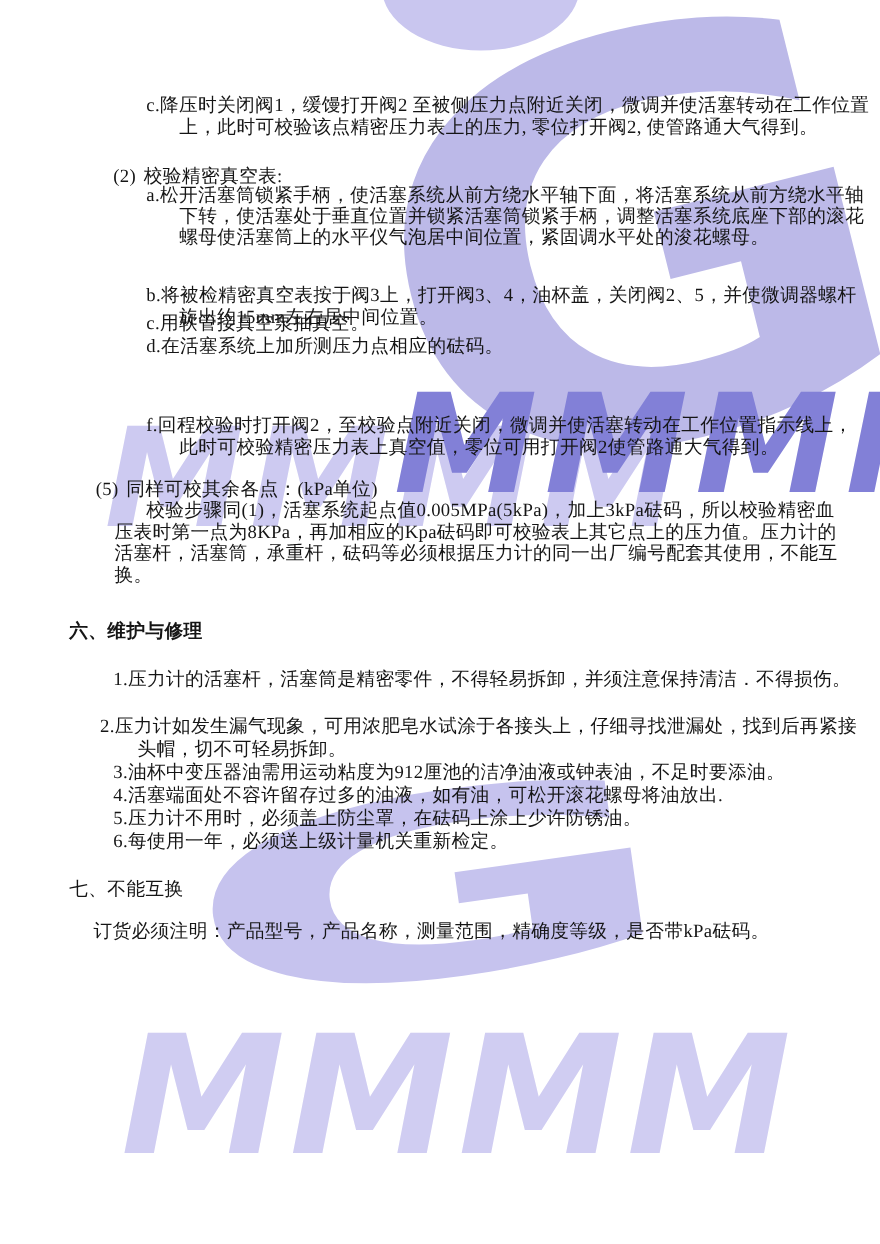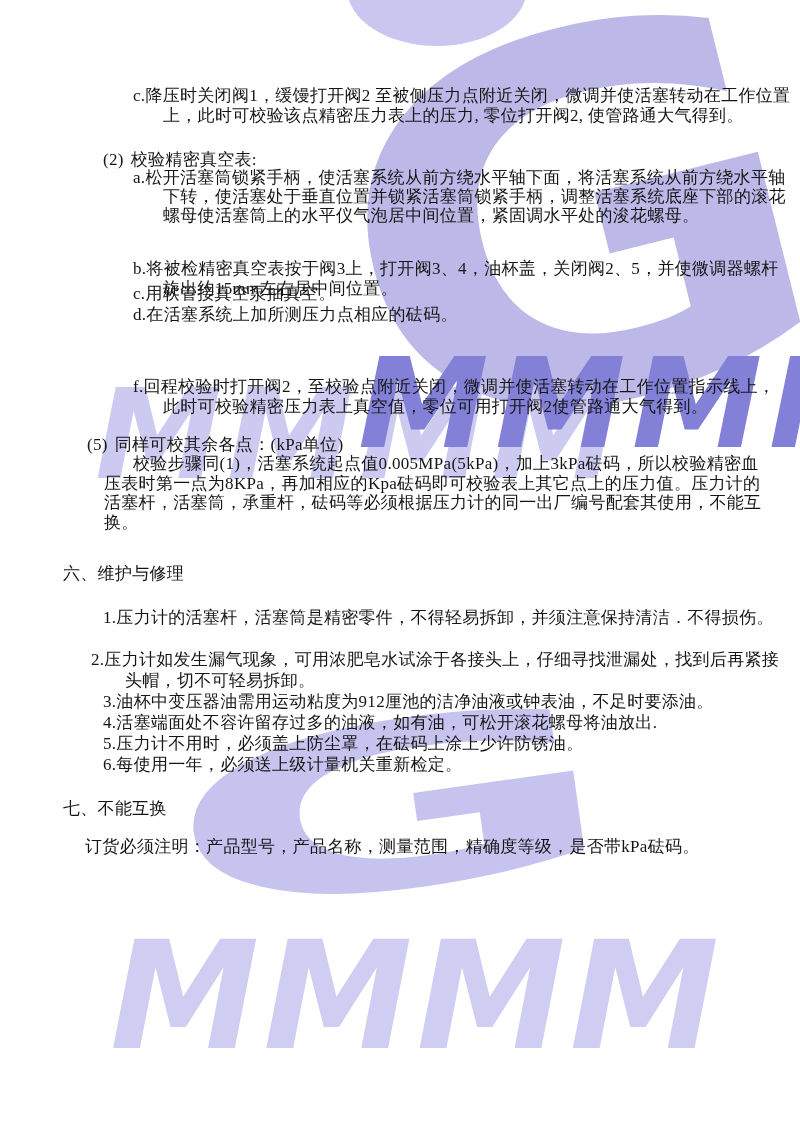--- a/index.html
+++ b/index.html
@@ -55,21 +55,21 @@
 
     <div class="blk hang" style="top:305px;left:133px;width:629px;"><span>d.</span><span>在活塞系统上加所测压力点相应的砝码。</span></div>
 
 
     <div class="blk hang" style="top:377px;left:133px;width:629px;line-height:19.5px;"><span>f.</span><span>回程校验时打开阀2，至校验点附近关闭，微调并使活塞转动在工作位置指示线上，此时可校验精密压力表上真空值，零位可用打开阀2使管路通大气得到。</span></div>
 
     <div class="blk" style="top:435px;left:87px;"><span class="seclab">(5)</span><span>同样可校其余各点：(kPa单位)</span></div>
 
     <div class="blk para-indent" style="top:454px;left:104px;width:660px;line-height:19.5px;">校验步骤同(1)，活塞系统起点值0.005MPa(5kPa)，加上3kPa砝码，所以校验精密血压表时第一点为8KPa，再加相应的Kpa砝码即可校验表上其它点上的压力值。压力计的活塞杆，活塞筒，承重杆，砝码等必须根据压力计的同一出厂编号配套其使用，不能互换。</div>
 
-    <div class="blk h" style="top:564px;left:63px;">六、维护与修理</div>
+    <div class="blk h" style="top:564px;left:63px;font-weight:bold;">六、维护与修理</div>
 
     <div class="blk hang6" style="top:607px;left:103px;width:662px;"><span>1.</span><span>压力计的活塞杆，活塞筒是精密零件，不得轻易拆卸，并须注意保持清洁．不得损伤。</span></div>
 
     <div class="blk hang6" style="top:649px;left:91px;width:662px;"><span>2.</span><span>压力计如发生漏气现象，可用浓肥皂水试涂于各接头上，仔细寻找泄漏处，找到后再紧接头帽，切不可轻易拆卸。</span></div>
 
     <div class="blk hang6" style="top:691px;left:103px;width:662px;"><span>3.</span><span>油杯中变压器油需用运动粘度为912厘池的洁净油液或钟表油，不足时要添油。</span></div>
 
     <div class="blk hang6" style="top:712px;left:103px;width:662px;"><span>4.</span><span>活塞端面处不容许留存过多的油液，如有油，可松开滚花螺母将油放出.</span></div>
 
     <div class="blk hang6" style="top:733px;left:103px;width:662px;"><span>5.</span><span>压力计不用时，必须盖上防尘罩，在砝码上涂上少许防锈油。</span></div>

